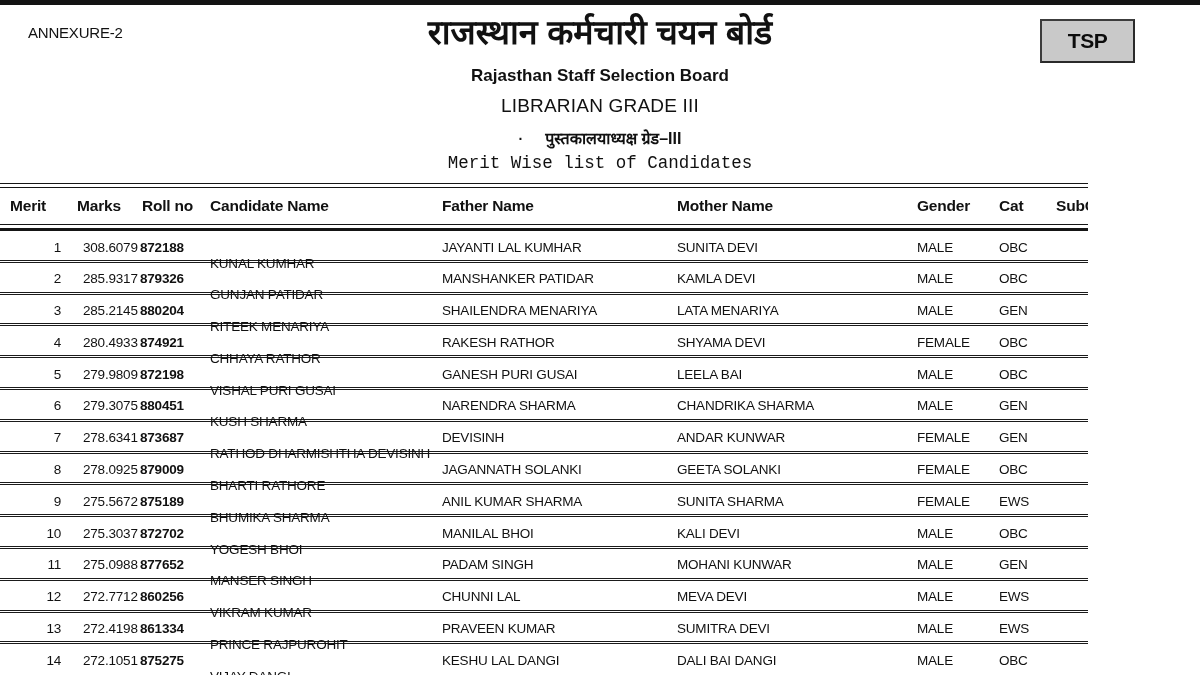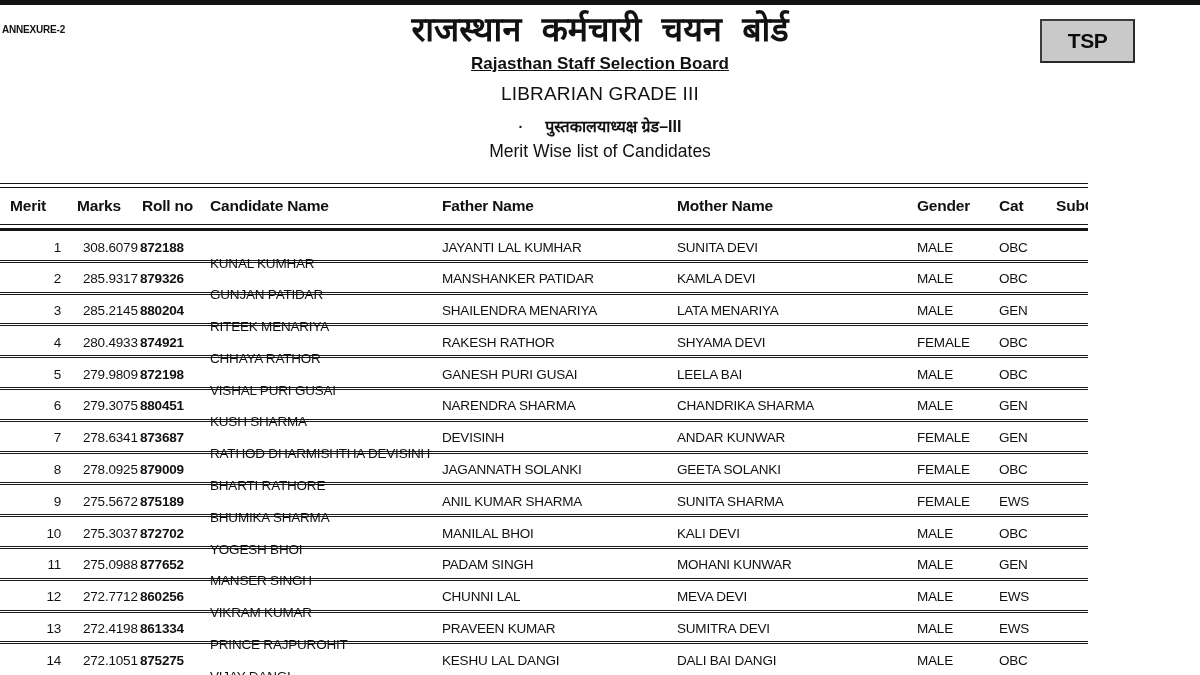--- a/index.html
+++ b/index.html
@@ -2,34 +2,34 @@
 <html><head>
 <meta charset="utf-8">
 <style>
   * { margin:0; padding:0; box-sizing:border-box; }
   html,body { width:1200px; height:675px; background:#ffffff; overflow:hidden;
     font-family:"Liberation Sans","DejaVu Sans",sans-serif; color:#111; }
   .page { position:relative; width:1200px; height:675px; background:#fff; }
 
   .topbar { position:absolute; top:0; left:0; width:1200px; height:5px; background:#131313; }
 
-  .annexure { position:absolute; top:24px; left:2px; font-size:10px; font-weight:bold; letter-spacing:-0.2px; }
+  .annexure { position:absolute; top:24px; left:28px; font-size:15px; font-weight:normal; letter-spacing:-0.2px; }
 
   .tsp-box { position:absolute; top:19px; left:1040px; width:95px; height:44px;
     background:#c9c9c9; border:2px solid #3c3c3c; border-right-color:#2a2a2a; border-bottom-color:#2a2a2a;
     display:flex; align-items:center; justify-content:center; }
   .tsp-box span { font-size:21px; font-weight:bold; letter-spacing:-0.5px; color:#0c0c0c; }
 
   .header-stack { position:absolute; top:12px; left:0; width:1200px; text-align:center; }
-  .title-hi   { font-size:34px; font-weight:bold; line-height:40px; margin-bottom:2px;font-family:Liberation Mono, monospace; }
-  .title-en   { font-size:17px; font-weight:bold; line-height:20px; margin-bottom:9px;text-decoration:underline; }
+  .title-hi   { font-size:34px; font-weight:bold; line-height:40px; margin-bottom:14px; }
+  .title-en   { font-size:17px; font-weight:bold; line-height:20px; margin-bottom:9px; }
   .post-en    { font-size:19px; font-weight:normal; line-height:21px; letter-spacing:0.2px; margin-bottom:9px; }
   .post-hi    { font-size:16px; font-weight:bold; line-height:28px; margin-bottom:0; }
   .post-hi .predot { display:inline-block; margin-right:22px; font-size:14px; vertical-align:top; }
-  .list-title { font-size:17.5px; font-weight:normal; line-height:20px; }
+  .list-title { font-size:17.5px; font-weight:normal; line-height:20px;font-family:Liberation Mono, monospace; }
 
   .table-wrap { position:absolute; top:183px; left:0; width:1088px; }
   .dblline { height:5px; border-top:1.5px solid #151515; border-bottom:1.5px solid #151515; }
   .dblline.thick { height:7px; border-top:1.5px solid #151515; border-bottom:3px solid #151515; }
 
   .grid { display:grid; grid-template-columns:70px 68px 68px 236px 235px 240px 82px 57px 1fr; align-items:center; }
   .hrow { height:36px; font-size:15.5px; font-weight:bold; letter-spacing:-0.2px; }
   .row  { height:31.8px; font-size:13.5px; letter-spacing:-0.2px; border-bottom:3px double #1b1b1b; }
   .row:last-child { border-bottom:none; }
   .c { white-space:nowrap; overflow:hidden; }

